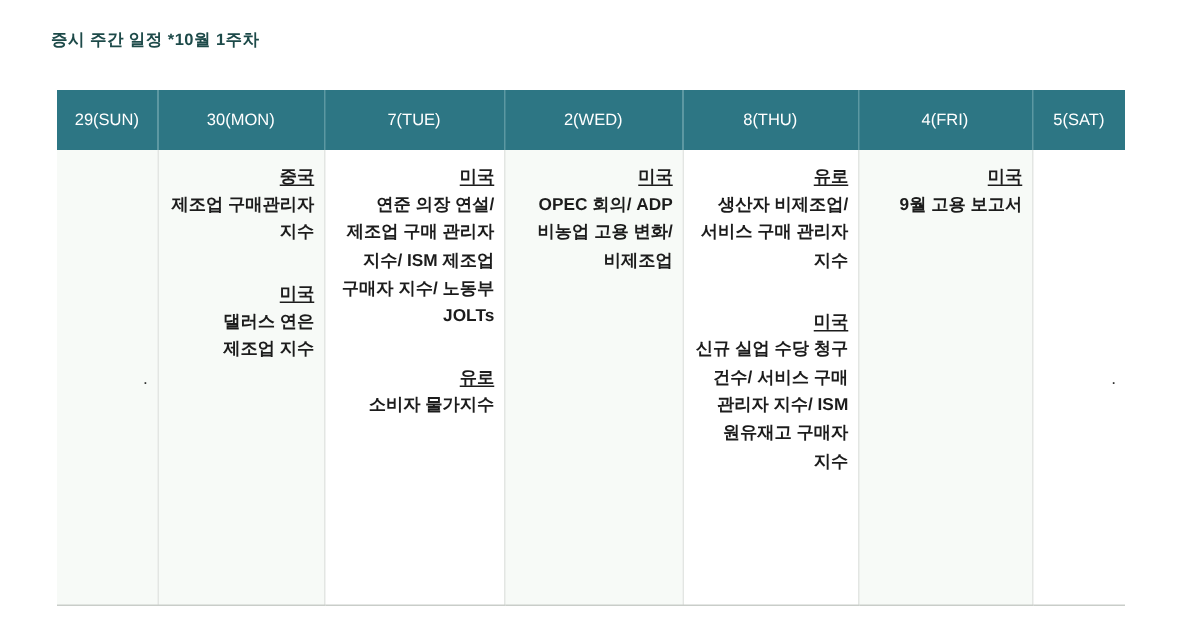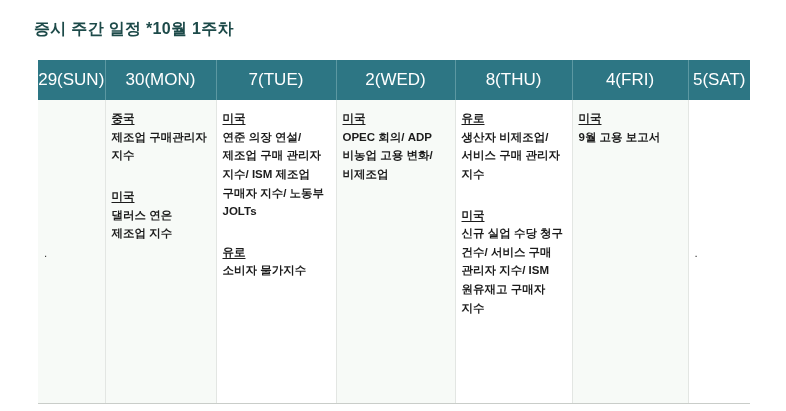--- a/index.html
+++ b/index.html
@@ -15,21 +15,21 @@
   }
   .page {
     position: relative;
     width: 786px;
     height: 411px;
   }
   .page-title {
     position: absolute;
     left: 34px;
     top: 19px;
-    font-size: 16px;
+    font-size: 11px;
     font-weight: bold;
     color: #1d4a49;
     letter-spacing: 0.3px;
     white-space: nowrap;
   }
   .schedule-table {
     position: absolute;
     left: 38px;
     top: 60px;
     width: 712px;
@@ -41,40 +41,40 @@
   .schedule-table col.c-tue  { width: 120px; }
   .schedule-table col.c-wed  { width: 119px; }
   .schedule-table col.c-thu  { width: 117px; }
   .schedule-table col.c-fri  { width: 116px; }
   .schedule-table col.c-sat  { width: 62px; }
 
   .schedule-table thead th {
     height: 40px;
     background: #2d7684;
     color: #ffffff;
-    font-size: 17px;
+    font-size: 11px;
     font-weight: normal;
     text-align: center;
     vertical-align: middle;
     border-right: 1px solid #5c98a2;
     padding: 0;
   }
   .schedule-table thead th:last-child {
     border-right: none;
     margin-top: 48px;
   }
 
   .schedule-table tbody td {
     height: 288px;
     vertical-align: top;
     padding: 9px 6px 6px 6px;
     font-size: 11.5px;
     line-height: 1.62;
     color: #1c1c1c;
-    text-align: left;
+    text-align: right;
     border-right: 1px solid #e3e6e3;
     border-bottom: 1px solid #c9cdc9;
     background: #ffffff;
     word-break: keep-all;
     overflow-wrap: break-word;
   }
   .schedule-table tbody td.shaded {
     background: #f7faf7;
   }
   .schedule-table tbody td:last-child {

